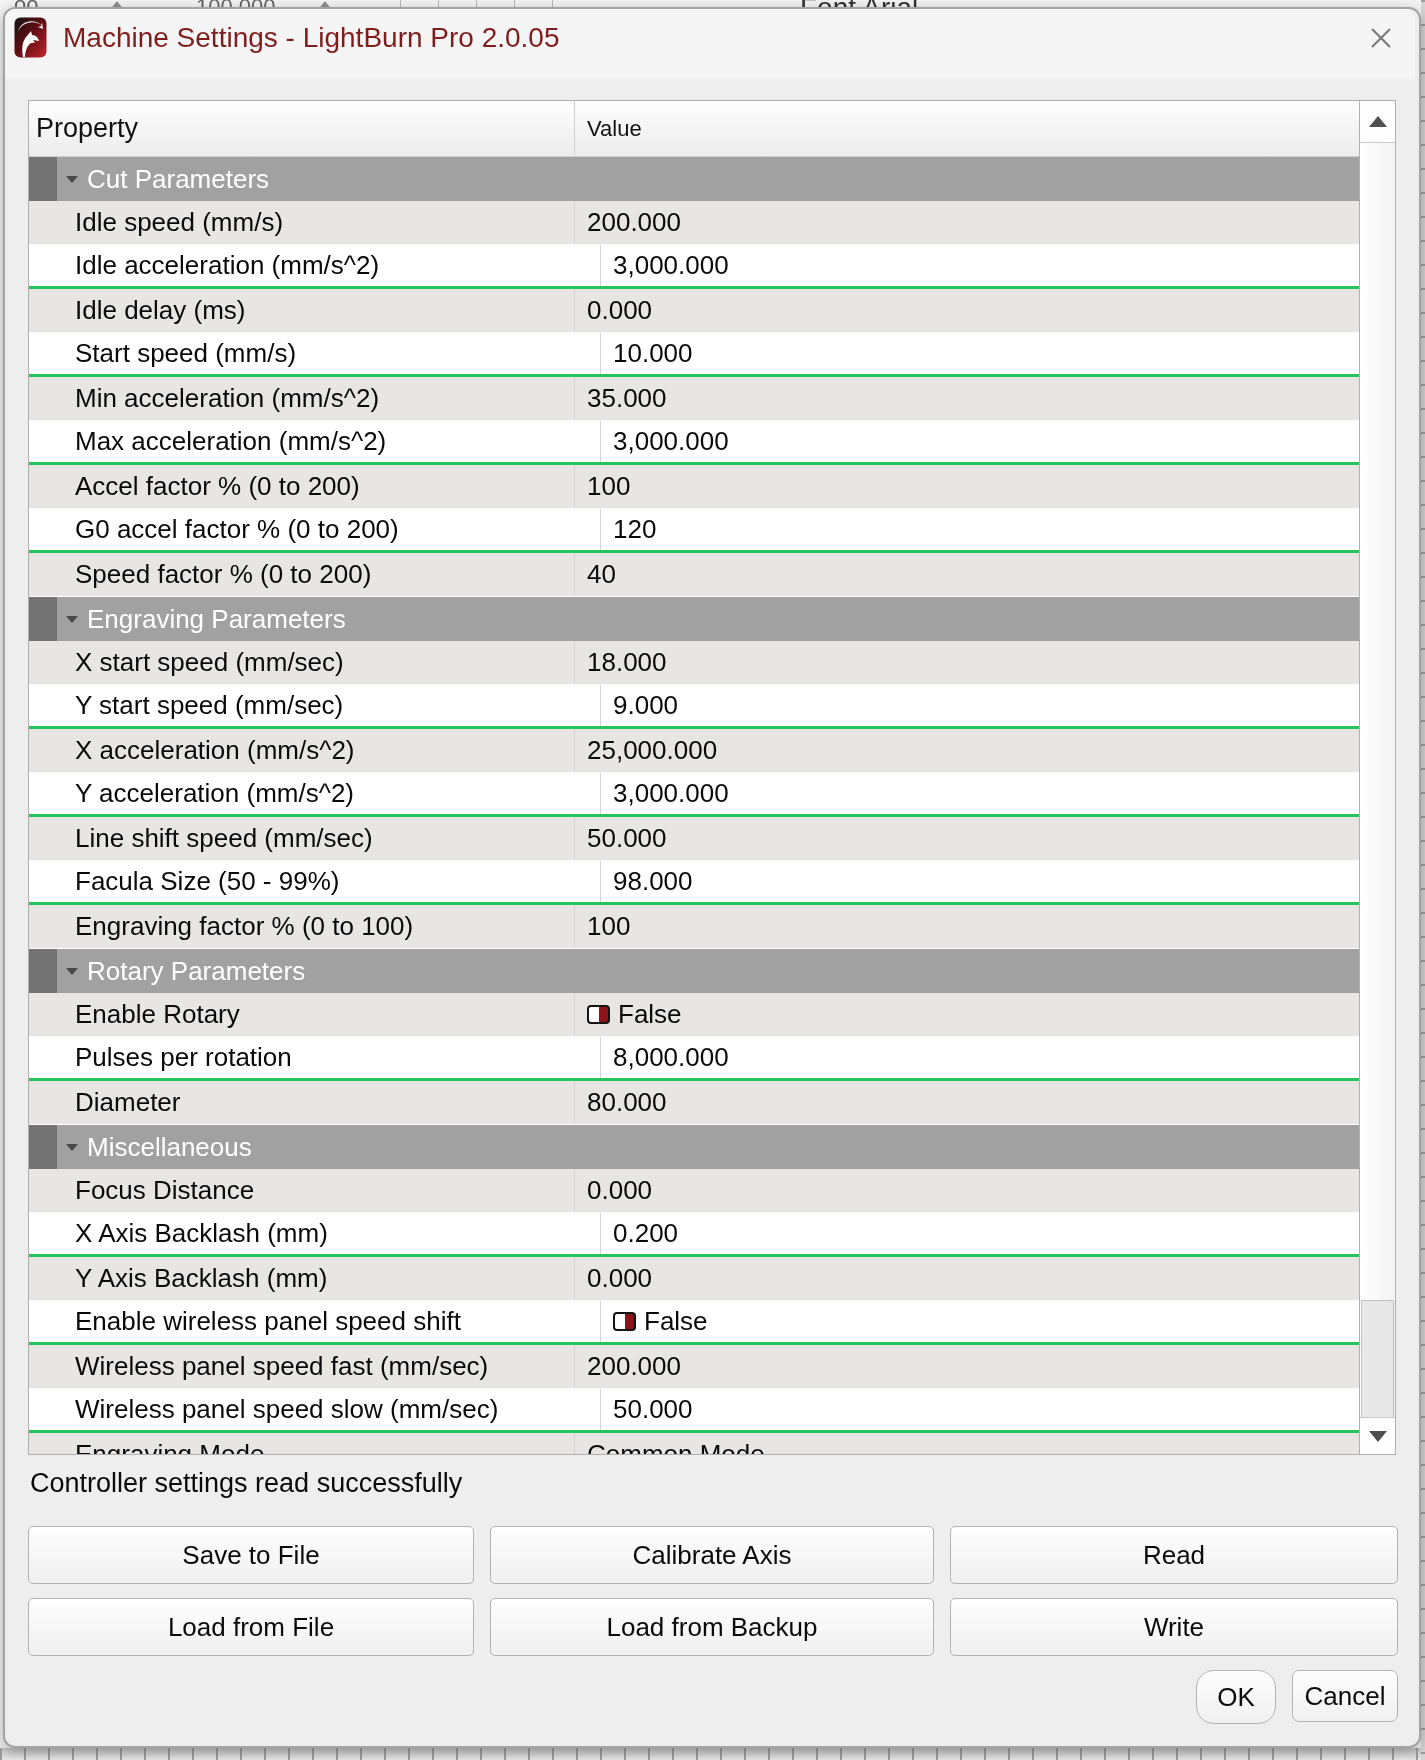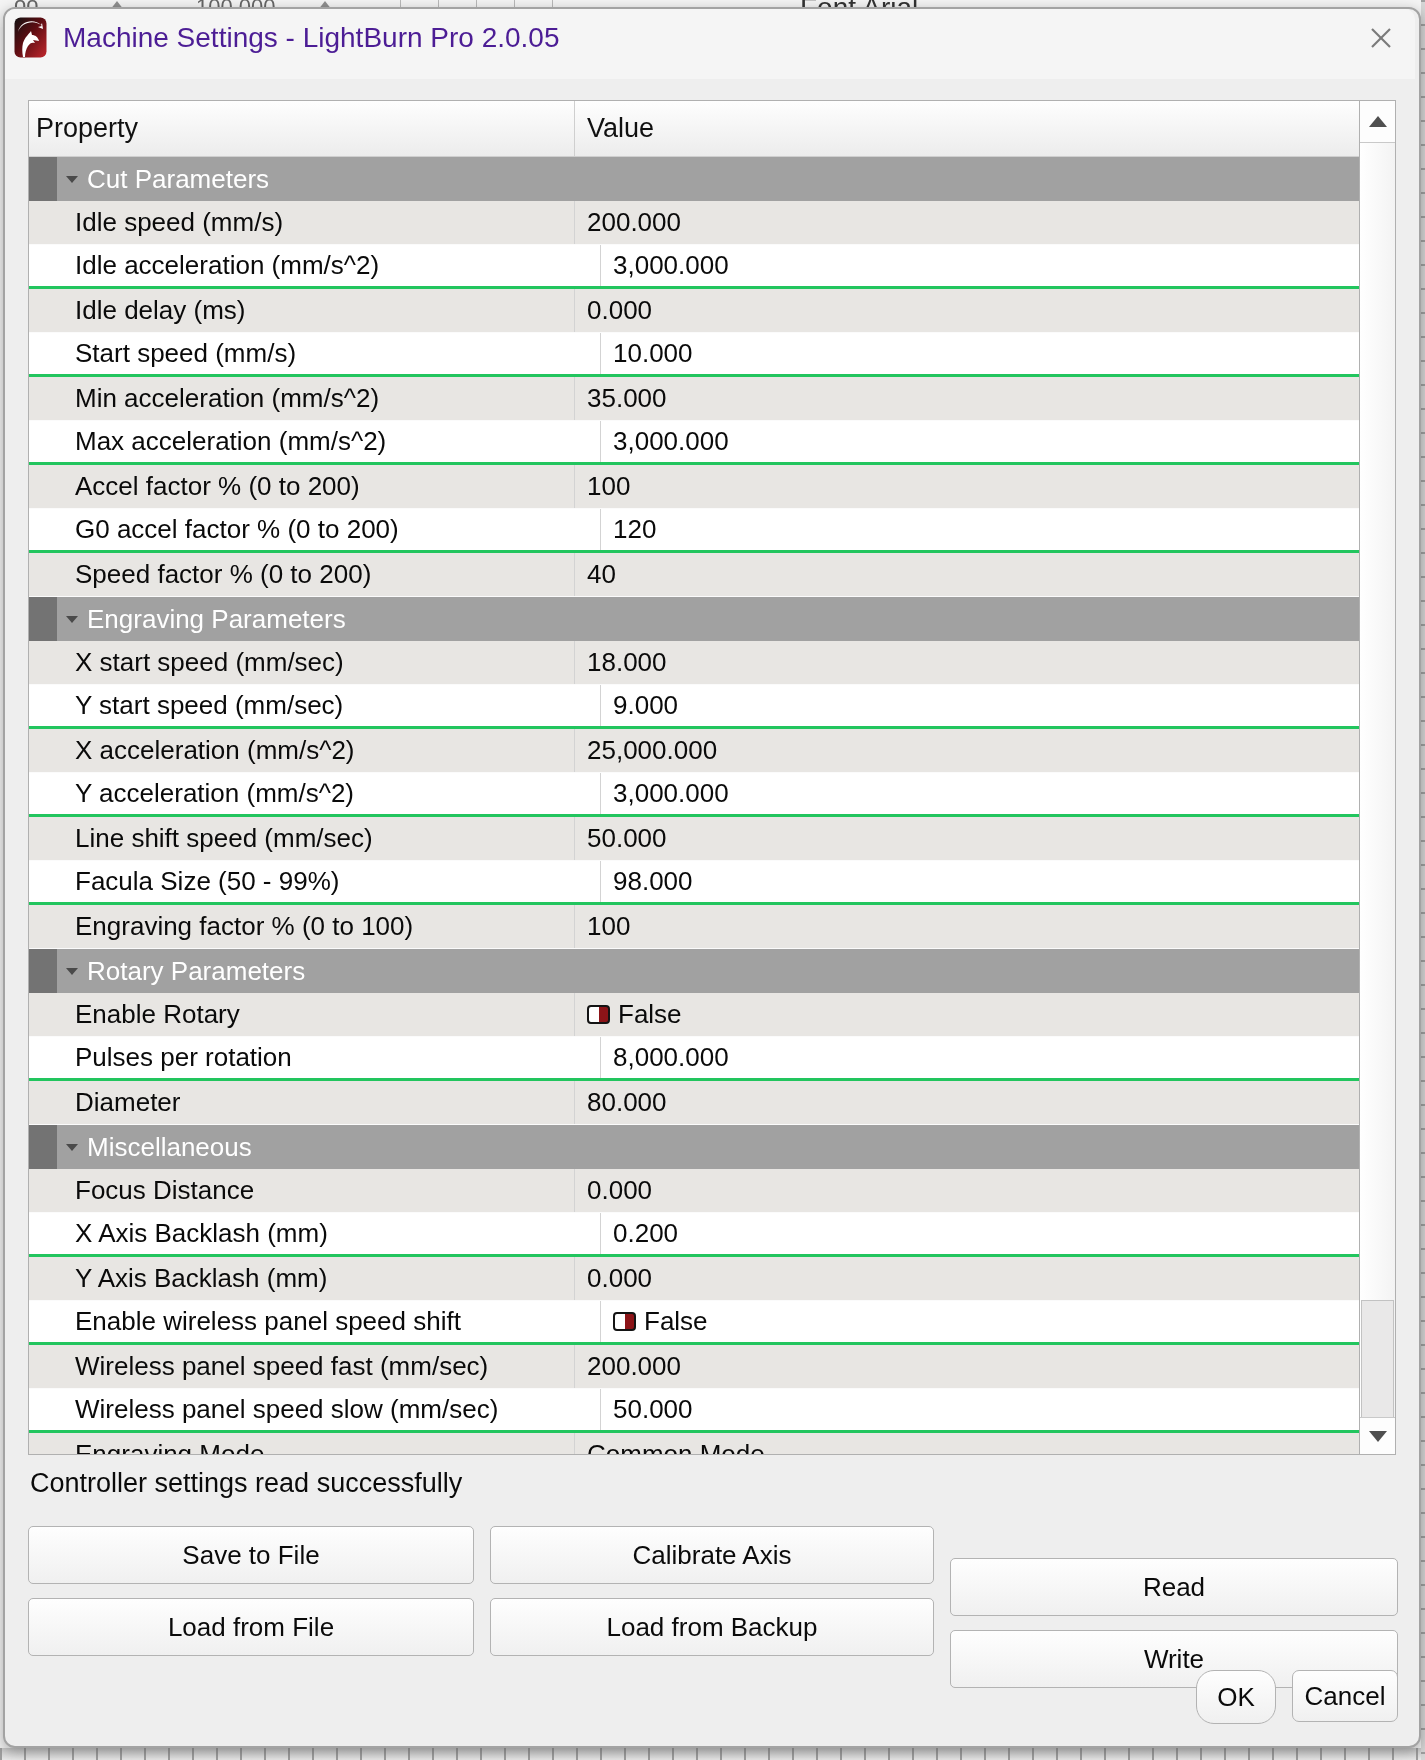--- a/index.html
+++ b/index.html
@@ -19,30 +19,30 @@
     background:repeating-linear-gradient(to right,#9f9f9f 0 2px,transparent 2px 24px),linear-gradient(#c9c9c9,#e9e9e9);}
   .bg-right{position:absolute;left:1421px;top:0;width:4px;height:1760px;z-index:1;
     background:repeating-linear-gradient(to bottom,#9f9f9f 0 2px,transparent 2px 24px),#d6d6d6;}
 
   
   .dialog{position:absolute;left:3px;top:7px;width:1414px;height:1737px;z-index:2;
     background:#eeeeee;border:2px solid #a3a3a3;border-radius:12px;
     box-shadow:0 4px 14px rgba(0,0,0,.30);}
   .titlebar{position:absolute;left:5px;top:9px;width:1410px;height:70px;background:#f5f5f5;border-radius:10px 10px 0 0;z-index:3;}
   .app-icon{position:absolute;left:14px;top:17px;width:33px;height:41px;z-index:4;}
-  .title-text{position:absolute;left:63px;top:22px;font-size:28px;color:#4c1d95;z-index:4;white-space:nowrap;}
+  .title-text{position:absolute;left:63px;top:22px;font-size:28px;color:#7f1d1d;z-index:4;white-space:nowrap;}
   .close-btn{position:absolute;left:1362px;top:21px;width:38px;height:34px;z-index:4;display:flex;align-items:center;justify-content:center;cursor:default;}
 
   
   .table-wrap{position:absolute;left:28px;top:100px;width:1368px;height:1355px;z-index:3;
     border:1px solid #b0b0b0;background:#737373;box-sizing:border-box;overflow:hidden;}
   .table-content{position:absolute;left:0;top:0;width:1331px;height:1353px;overflow:hidden;}
   .hdr-row{display:flex;height:56px;background:linear-gradient(#fefefe,#ececec);border-bottom:1px solid #cfcfcf;box-sizing:border-box;}
   .hdr-prop{width:545px;box-sizing:border-box;padding-left:7px;display:flex;align-items:center;font-size:27px;color:#111;}
-  .hdr-val{flex:1;box-sizing:border-box;padding-left:12px;display:flex;align-items:center;font-size:27px;color:#111;border-left:1px solid #cfcfcf;text-align:right;}
+  .hdr-val{flex:1;box-sizing:border-box;padding-left:12px;display:flex;align-items:center;font-size:22px;color:#111;border-left:1px solid #cfcfcf;text-align:right;}
   .sec-row{display:flex;align-items:center;height:44px;background:#a1a1a1;color:#ffffff;font-size:26px;box-sizing:border-box;padding-left:7px;margin-left:28px;}
   .sec-row .tri{width:0;height:0;border-left:6px solid transparent;border-right:6px solid transparent;border-top:7px solid #4a4a4a;margin-right:9px;margin-left:2px;}
   .data-row{display:flex;height:44px;box-sizing:border-box;}
   .data-row.alt0{background:#e8e6e3;border-bottom:1px solid #fbfbfb;}
   .data-row.alt1{background:#ffffff;border-bottom:3px solid #22c55e;gap:26px;}
   .cell-prop{width:545px;box-sizing:border-box;padding-left:46px;display:flex;align-items:center;font-size:26px;color:#0a0a0a;white-space:nowrap;overflow:hidden;}
   .cell-val{flex:1;box-sizing:border-box;padding-left:12px;display:flex;align-items:center;font-size:26px;color:#0a0a0a;border-left:1px solid #d3d3d3;white-space:nowrap;}
   .toggle{display:inline-block;width:19px;height:15px;border:2px solid #141414;border-radius:4px;margin-right:8px;
     background:linear-gradient(to right,#ffffff 0 52%,#8c1418 52% 100%);}
 
@@ -57,21 +57,21 @@
 
   
   .status-text{position:absolute;left:30px;top:1468px;font-size:27px;color:#0a0a0a;z-index:3;}
   .btn{position:absolute;box-sizing:border-box;border:1px solid #b3b3b3;border-radius:5px;
     background:linear-gradient(#fefefe,#f0f0f0);font-size:26px;color:#0a0a0a;
     display:flex;align-items:center;justify-content:center;z-index:3;font-family:"Liberation Sans",sans-serif;}
   .row1{top:1526px;height:58px;}
   .row2{top:1598px;height:58px;}
   .b-left{left:28px;width:446px;}
   .b-mid{left:490px;width:444px;}
-  .b-right{left:950px;width:448px;margin-top:32px;}
+  .b-right{left:950px;width:448px;}
   .btn-ok{left:1196px;top:1670px;width:80px;height:54px;border-radius:18px;}
   .btn-cancel{left:1292px;top:1670px;width:106px;height:52px;border-radius:7px;}
 </style>
 </head>
 <body>
 
 <div class="bg-top">
   <span class="frag" style="left:14px;top:-8px;">oo</span>
   <span class="spin" style="left:110px;"></span>
   <span class="frag" style="left:196px;top:-6px;">100.000</span>

